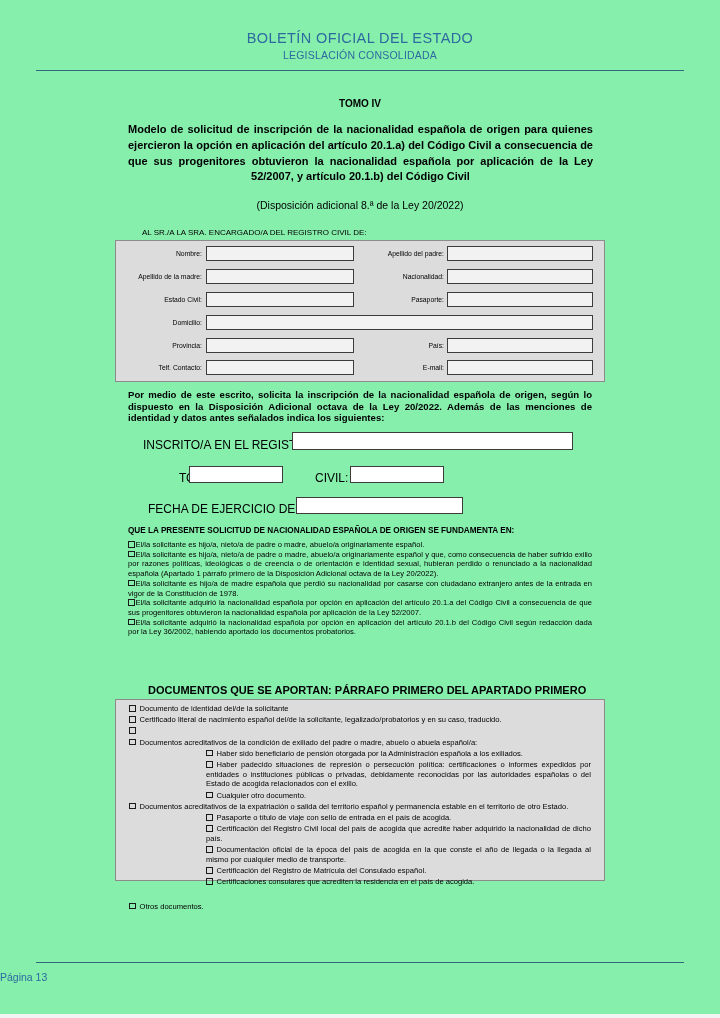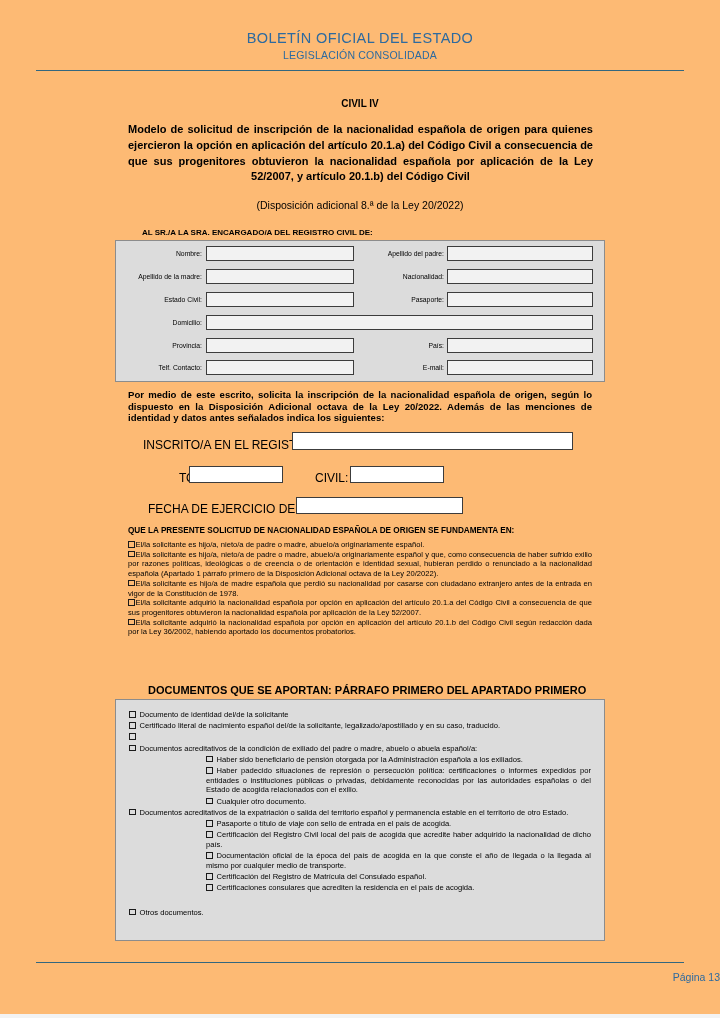--- a/index.html
+++ b/index.html
@@ -6,40 +6,40 @@
     --accent-blue:#2d6a9f;
     --rule-color:#33677f;
     --box-bg:#dcdcdc;
     --box-border:#8c8c8c;
     --field-border:#3c3c3c;
     --field-bg-inbox:#f2f2f2;
     --field-bg:#ffffff;
   }
   html,body{margin:0;padding:0;background:#ffffff;}
   .page{
-    position:relative;width:720px;height:1018px;background:#fdba74;
+    position:relative;width:720px;height:1018px;background:#86efac;
     font-family:"Liberation Sans",sans-serif;color:#000;overflow:hidden;
   }
   
   .hdr{position:absolute;top:30px;left:0;width:720px;text-align:center;color:var(--accent-blue);}
   .hdr-title{font-size:14.5px;letter-spacing:.4px;}
   .hdr-sub{font-size:10.5px;margin-top:3px;letter-spacing:.2px;}
   .rule{position:absolute;left:36px;width:648px;border-top:1.8px solid var(--rule-color);}
   .rule-top{top:70px;}
   .rule-bottom{top:962px;}
   
   .anexo{position:absolute;top:98px;left:0;width:720px;text-align:center;font-size:10px;font-weight:bold;}
   .title-par{
     position:absolute;top:122px;left:128px;width:465px;
     font-size:11px;font-weight:bold;line-height:15.8px;
     text-align:justify;text-align-last:center;
   }
   .disposicion{position:absolute;top:199px;left:0;width:720px;text-align:center;font-size:10.5px;}
   
-  .form-heading{position:absolute;top:228px;left:142px;font-size:8px;font-weight:bold;}
+  .form-heading{position:absolute;top:228px;left:142px;font-size:8px;font-weight:normal;}
   .formbox{
     position:absolute;top:240px;left:115px;width:490px;height:142px;
     background:var(--box-bg);border:1px solid var(--box-border);box-sizing:border-box;
   }
   .frow{position:absolute;left:0;width:100%;height:17px;}
   .flabel{position:absolute;font-size:6.8px;text-align:right;top:4px;}
   .flabel.l1{left:0;width:86px;}
   .flabel.l2{left:240px;width:88px;}
   .field{
     position:absolute;box-sizing:border-box;height:15px;
@@ -72,44 +72,44 @@
   .fund-heading{position:absolute;top:526px;left:128px;width:470px;font-size:8.2px;font-weight:bold;}
   .fund-list{position:absolute;top:540px;left:128px;width:464px;font-size:7.6px;line-height:9.7px;text-align:justify;}
   .cb{
     display:inline-block;width:6.5px;height:6.5px;box-sizing:border-box;
     border:1px solid #1a1a1a;vertical-align:-0.5px;background:transparent;
   }
   .fund-item .cb{margin-right:1px;}
   
   .docs-heading{position:absolute;top:684px;left:148px;width:460px;font-size:11px;font-weight:bold;}
   .docsbox{
-    position:absolute;top:699px;left:115px;width:490px;height:242px;
+    position:absolute;top:699px;left:115px;width:490px;height:182px;
     background:var(--box-bg);border:1px solid var(--box-border);box-sizing:border-box;
-    padding:10px 13px 0 13px;
+    padding:4px 13px 0 13px;
   }
   .doc-item{font-size:7.6px;line-height:9.7px;text-align:justify;margin-bottom:1.5px;}
   .doc-item .cb{margin-right:4px;}
   .doc-item.lvl2{margin-left:77px;}
   .doc-item.spaced{margin-top:15px;}
   
-  .footer-text{position:absolute;top:971px;left:0;width:720px;text-align:right;color:var(--accent-blue);font-size:10.5px;}
+  .footer-text{position:absolute;top:971px;left:0;width:720px;text-align:left;color:var(--accent-blue);font-size:10.5px;}
   .bottom-band{position:absolute;bottom:0;left:0;width:720px;height:4px;background:#f3f3f3;}
 </style>
 </head>
 <body>
 
 <div class="page">
 
   <div class="hdr">
     <div class="hdr-title">BOLETÍN OFICIAL DEL ESTADO</div>
     <div class="hdr-sub">LEGISLACIÓN CONSOLIDADA</div>
   </div>
   <div class="rule rule-top"></div>
 
-  <div class="anexo">CIVIL IV</div>
+  <div class="anexo">TOMO IV</div>
   <div class="title-par">Modelo de solicitud de inscripción de la nacionalidad española de origen para quienes ejercieron la opción en aplicación del artículo 20.1.a) del Código Civil a consecuencia de que sus progenitores obtuvieron la nacionalidad española por aplicación de la Ley 52/2007, y artículo 20.1.b) del Código Civil</div>
   <div class="disposicion">(Disposición adicional 8.ª de la Ley 20/2022)</div>
 
   <div class="form-heading">AL SR./A LA SRA. ENCARGADO/A DEL REGISTRO CIVIL DE:</div>
   <div class="formbox">
     <div class="frow" style="top:5px;">
       <span class="flabel l1">Nombre:</span>
       <input class="field c1" value="" style="">
       <span class="flabel l2">Apellido del padre:</span>
       <input class="field c2" value="" style="">
@@ -162,21 +162,21 @@
     <div class="fund-item"><span class="cb"></span><span>El/la solicitante es hijo/a, nieto/a de padre o madre, abuelo/a originariamente español.</span></div>
     <div class="fund-item"><span class="cb"></span><span>El/la solicitante es hijo/a, nieto/a de padre o madre, abuelo/a originariamente español y que, como consecuencia de haber sufrido exilio por razones políticas, ideológicas o de creencia o de orientación e identidad sexual, hubieran perdido o renunciado a la nacionalidad española (Apartado 1 párrafo primero de la Disposición Adicional octava de la Ley 20/2022).</span></div>
     <div class="fund-item"><span class="cb"></span><span>El/la solicitante es hijo/a de madre española que perdió su nacionalidad por casarse con ciudadano extranjero antes de la entrada en vigor de la Constitución de 1978.</span></div>
     <div class="fund-item"><span class="cb"></span><span>El/la solicitante adquirió la nacionalidad española por opción en aplicación del artículo 20.1.a del Código Civil a consecuencia de que sus progenitores obtuvieron la nacionalidad española por aplicación de la Ley 52/2007.</span></div>
     <div class="fund-item"><span class="cb"></span><span>El/la solicitante adquirió la nacionalidad española por opción en aplicación del artículo 20.1.b del Código Civil según redacción dada por la Ley 36/2002, habiendo aportado los documentos probatorios.</span></div>
   </div>
 
   <div class="docs-heading">DOCUMENTOS QUE SE APORTAN: PÁRRAFO PRIMERO DEL APARTADO PRIMERO</div>
   <div class="docsbox">
     <div class="doc-item lvl1"><span class="cb"></span><span>Documento de identidad del/de la solicitante</span></div>
-    <div class="doc-item lvl1"><span class="cb"></span><span>Certificado literal de nacimiento español del/de la solicitante, legalizado/apostillado y en su caso, traducido.</span></div>
+    <div class="doc-item lvl1"><span class="cb"></span><span>Certificado literal de nacimiento español del/de la solicitante, legalizado/probatorios y en su caso, traducido.</span></div>
     <div class="doc-item lvl1"><span class="cb"></span></div>
     <div class="doc-item lvl1"><span class="cb"></span><span>Documentos acreditativos de la condición de exiliado del padre o madre, abuelo o abuela español/a:</span></div>
     <div class="doc-item lvl2"><span class="cb"></span><span>Haber sido beneficiario de pensión otorgada por la Administración española a los exiliados.</span></div>
     <div class="doc-item lvl2"><span class="cb"></span><span>Haber padecido situaciones de represión o persecución política: certificaciones o informes expedidos por entidades o instituciones públicas o privadas, debidamente reconocidas por las autoridades españolas o del Estado de acogida relacionados con el exilio.</span></div>
     <div class="doc-item lvl2"><span class="cb"></span><span>Cualquier otro documento.</span></div>
     <div class="doc-item lvl1"><span class="cb"></span><span>Documentos acreditativos de la expatriación o salida del territorio español y permanencia estable en el territorio de otro Estado.</span></div>
     <div class="doc-item lvl2"><span class="cb"></span><span>Pasaporte o título de viaje con sello de entrada en el país de acogida.</span></div>
     <div class="doc-item lvl2"><span class="cb"></span><span>Certificación del Registro Civil local del país de acogida que acredite haber adquirido la nacionalidad de dicho país.</span></div>
     <div class="doc-item lvl2"><span class="cb"></span><span>Documentación oficial de la época del país de acogida en la que conste el año de llegada o la llegada al mismo por cualquier medio de transporte.</span></div>
     <div class="doc-item lvl2"><span class="cb"></span><span>Certificación del Registro de Matrícula del Consulado español.</span></div>

